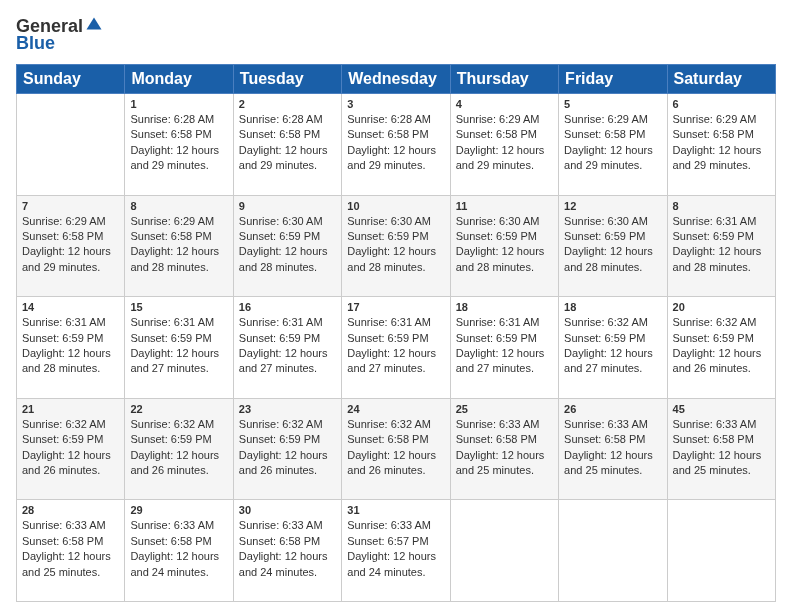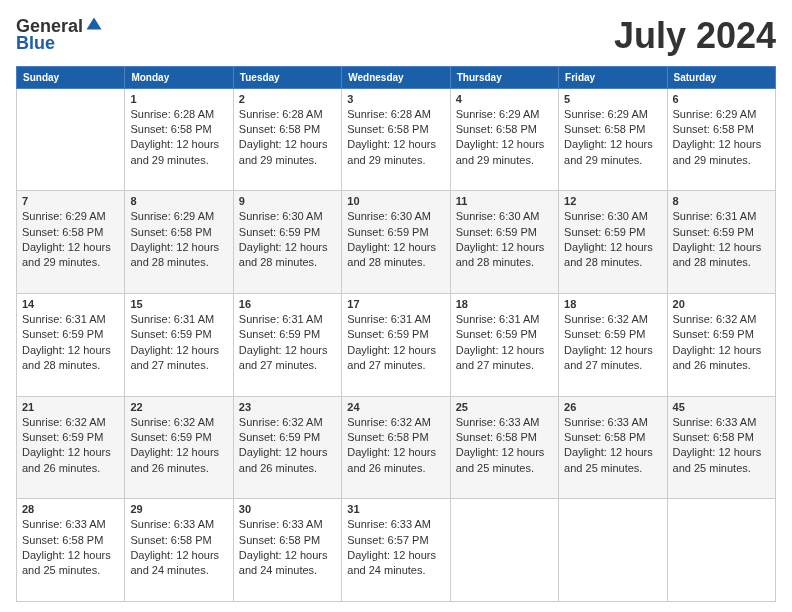--- a/index.html
+++ b/index.html
@@ -65,21 +65,21 @@
     .calendar {
       flex: 1;
       border: 1px solid #ccc;
       border-collapse: collapse;
       width: 100%;
       table-layout: fixed;
     }
     .calendar th {
       background-color: #1a5fa8;
       color: #fff;
-      font-size: 10px;
+      font-size: 16px;
       font-weight: bold;
       text-align: left;
       padding: 5px 6px;
       border: 1px solid #4a7fc0;
     }
     .calendar td {
       vertical-align: top;
       padding: 4px 5px;
       border: 1px solid #ccc;
       font-size: 9.5px;
@@ -114,21 +114,20 @@
     <div class="logo">
       <div class="logo-text">
         <span class="logo-general">General</span>
         <svg class="logo-icon" viewBox="0 0 24 24">
           <polygon points="12,2 22,18 2,18" fill="#1a5fa8"></polygon>
         </svg>
       </div>
       <span class="logo-blue" style="margin-top:-4px;">Blue</span>
     </div>
     <div class="title-block">
-      <div class="month-title">July 2024</div>
     </div>
   </div>
 
   <table class="calendar">
     <thead>
       <tr>
         <th>Sunday</th>
         <th>Monday</th>
         <th>Tuesday</th>
         <th>Wednesday</th>

